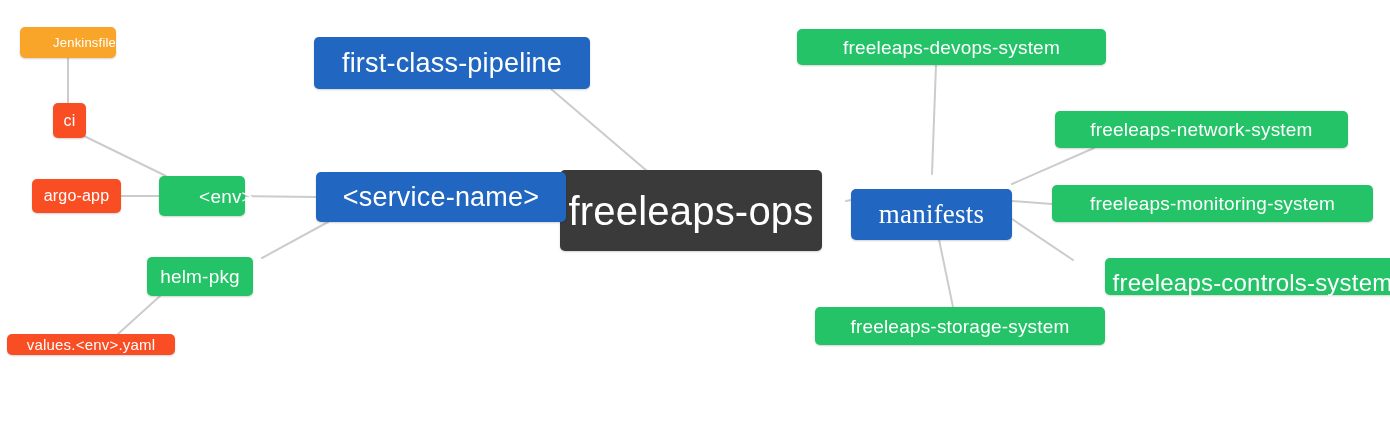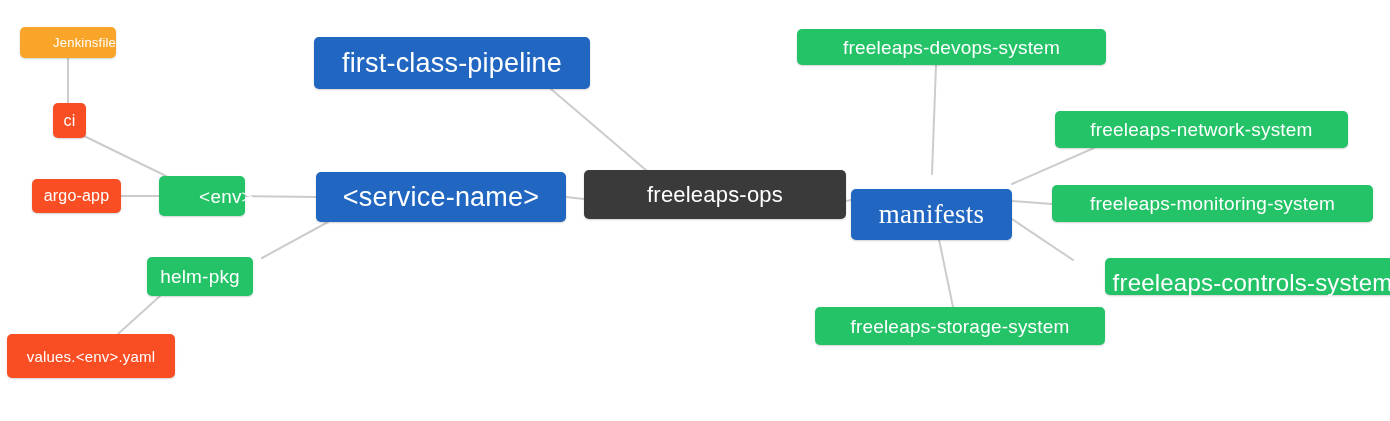--- a/index.html
+++ b/index.html
@@ -53,21 +53,21 @@
       <line x1="551" y1="89" x2="647" y2="171" stroke="#cccccc" stroke-width="2" stroke-linecap="round"></line>
       <line x1="566" y1="197" x2="584" y2="199" stroke="#cccccc" stroke-width="2" stroke-linecap="round"></line>
       <line x1="846" y1="201" x2="851" y2="200" stroke="#cccccc" stroke-width="2" stroke-linecap="round"></line>
       <line x1="932" y1="174" x2="936" y2="65" stroke="#cccccc" stroke-width="2" stroke-linecap="round"></line>
       <line x1="1012" y1="184" x2="1094" y2="148" stroke="#cccccc" stroke-width="2" stroke-linecap="round"></line>
       <line x1="1012" y1="201" x2="1052" y2="204" stroke="#cccccc" stroke-width="2" stroke-linecap="round"></line>
       <line x1="1012" y1="219" x2="1073" y2="260" stroke="#cccccc" stroke-width="2" stroke-linecap="round"></line>
       <line x1="936" y1="225" x2="953" y2="307" stroke="#cccccc" stroke-width="2" stroke-linecap="round"></line>
     </svg>
   <div id="node-layer">
-      <div class="node" style="left: 584px; top: 170px; width: 262px; height: 49px; font-size: 22px; background: rgb(58, 58, 58); color: rgb(255, 255, 255);">
+      <div class="node" style="left: 560px; top: 170px; width: 262px; height: 81px; font-size: 40px; background: rgb(58, 58, 58); color: rgb(255, 255, 255);">
         <span>freeleaps-ops</span>
       </div>
       <div class="node" style="left: 314px; top: 37px; width: 276px; height: 52px; font-size: 27px; background: rgb(33, 102, 192); color: rgb(255, 255, 255);">
         <span>first-class-pipeline</span>
       </div>
       <div class="node" style="left: 316px; top: 172px; width: 250px; height: 50px; font-size: 27px; background: rgb(33, 102, 192); color: rgb(255, 255, 255);">
         <span>&lt;service-name&gt;</span>
       </div>
       <div class="node" style="left: 851px; top: 189px; width: 161px; height: 51px; font-size: 27px; background: rgb(33, 102, 192); color: rgb(255, 255, 255); font-family: Liberation Serif, serif;">
         <span>manifests</span>
@@ -77,21 +77,21 @@
       </div>
       <div class="node" style="left: 147px; top: 257px; width: 106px; height: 39px; font-size: 19px; background: rgb(36, 195, 103); color: rgb(255, 255, 255);">
         <span>helm-pkg</span>
       </div>
       <div class="node" style="left: 53px; top: 103px; width: 33px; height: 35px; font-size: 16px; background: rgb(249, 77, 35); color: rgb(255, 255, 255);">
         <span>ci</span>
       </div>
       <div class="node" style="left: 32px; top: 179px; width: 89px; height: 34px; font-size: 16px; background: rgb(249, 77, 35); color: rgb(255, 255, 255);">
         <span>argo-app</span>
       </div>
-      <div class="node" style="left: 7px; top: 334px; width: 168px; height: 44px; font-size: 15px; background: rgb(249, 77, 35); color: rgb(255, 255, 255);">
+      <div class="node" style="left: 7px; top: 334px; width: 168px; height: 21px; font-size: 15px; background: rgb(249, 77, 35); color: rgb(255, 255, 255);">
         <span>values.&lt;env&gt;.yaml</span>
       </div>
       <div class="node" style="left: 20px; top: 27px; width: 96px; height: 31px; font-size: 13px; background: rgb(249, 165, 41); color: rgb(255, 255, 255); justify-content: flex-end;">
         <span>Jenkinsfile</span>
       </div>
       <div class="node" style="left: 797px; top: 29px; width: 309px; height: 36px; font-size: 19px; background: rgb(36, 195, 103); color: rgb(255, 255, 255);">
         <span>freeleaps-devops-system</span>
       </div>
       <div class="node" style="left: 1055px; top: 111px; width: 293px; height: 37px; font-size: 19px; background: rgb(36, 195, 103); color: rgb(255, 255, 255);">
         <span>freeleaps-network-system</span>

